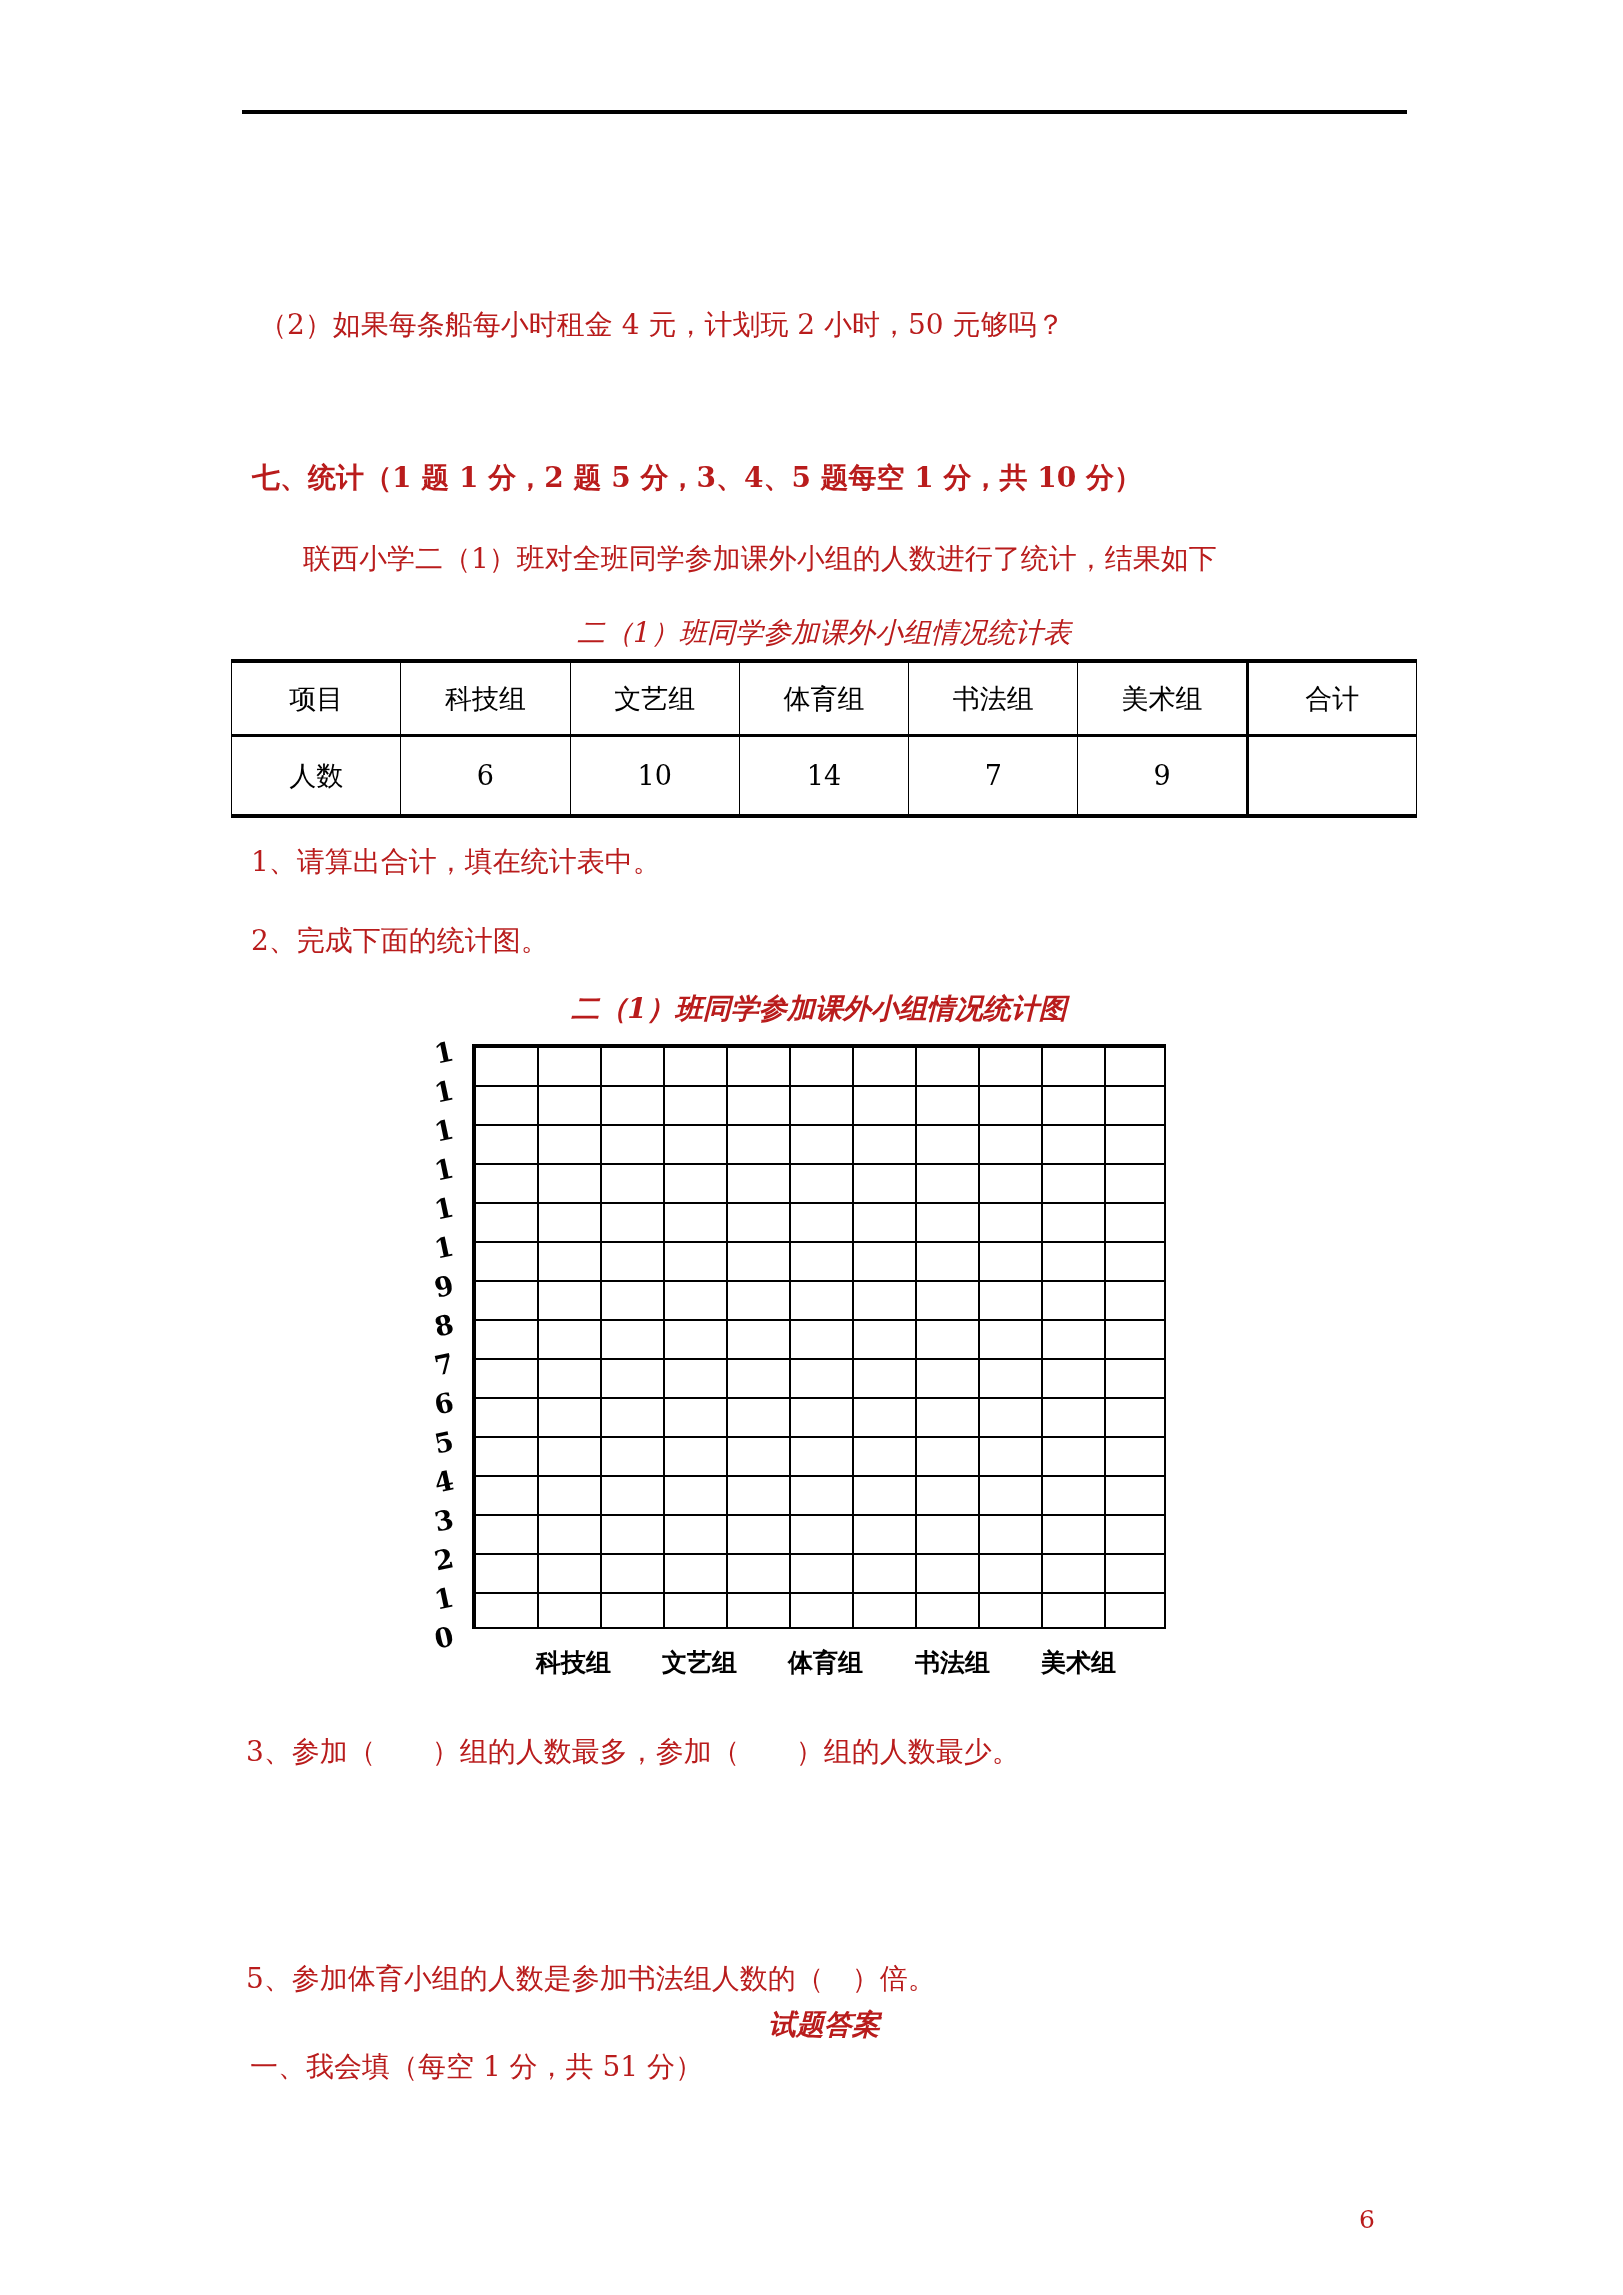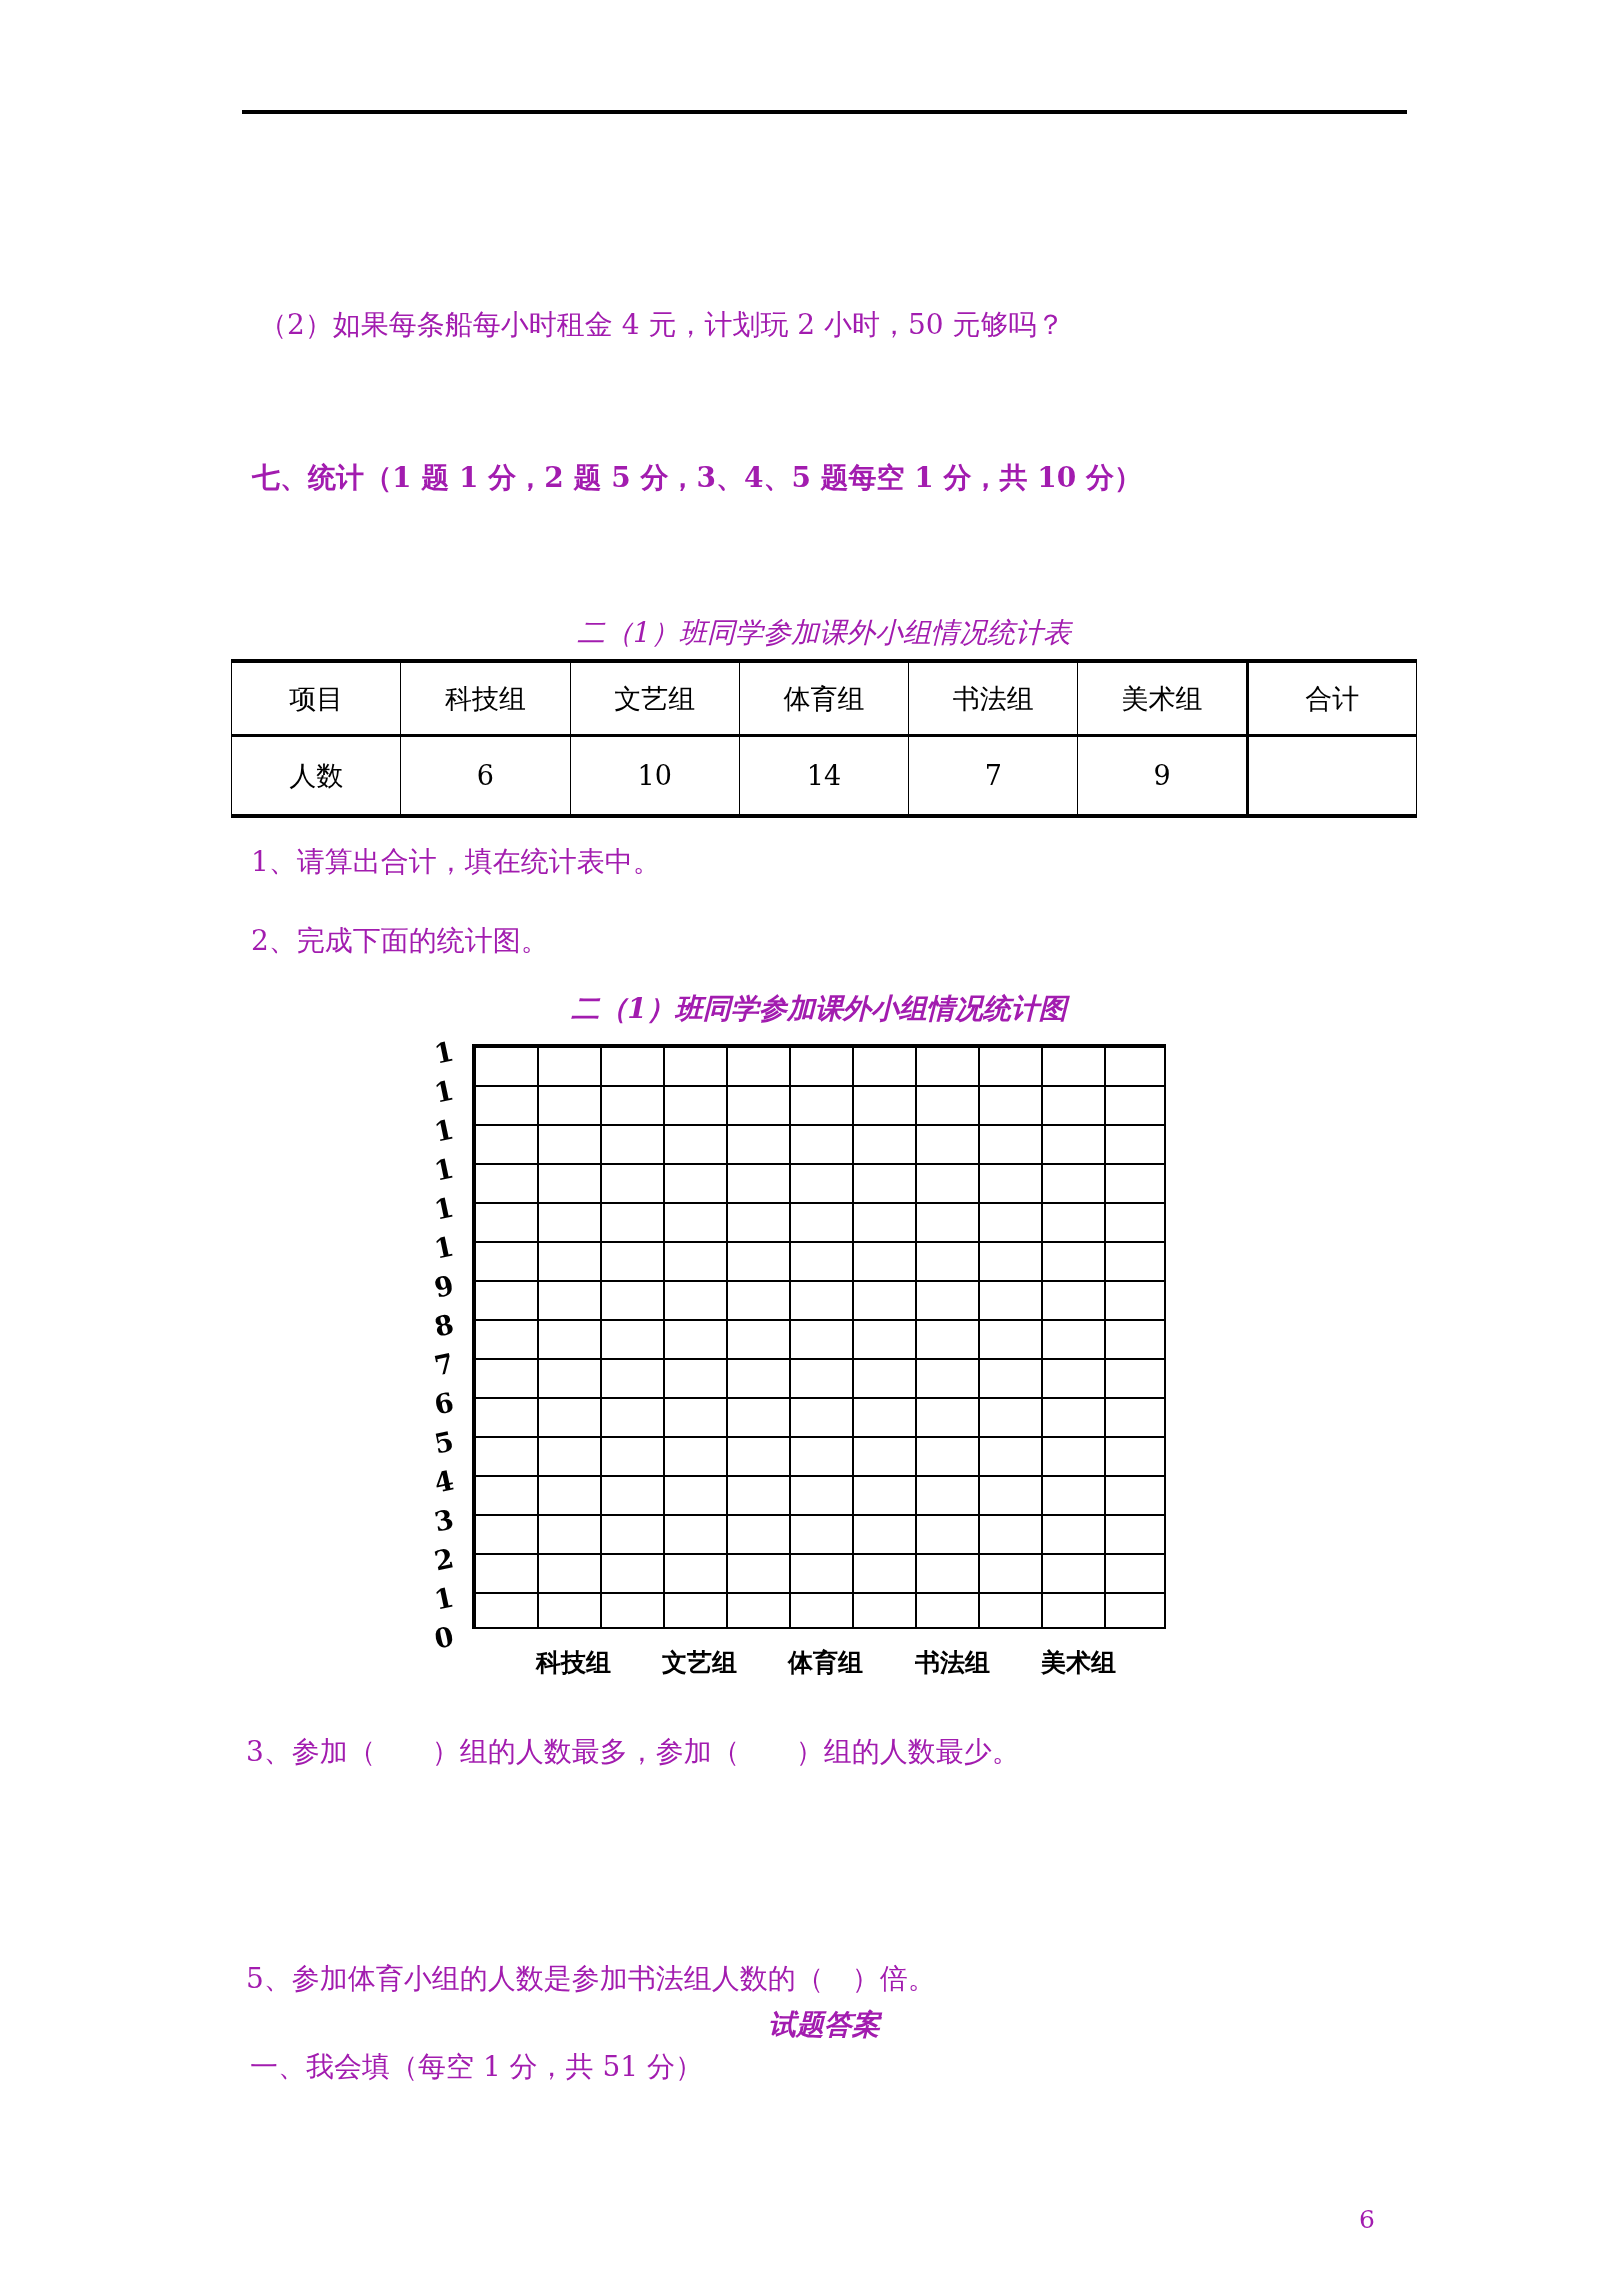--- a/index.html
+++ b/index.html
@@ -1,21 +1,21 @@
 <!DOCTYPE html>
 <html style="font-size:9px"><head>
 <meta charset="utf-8">
 <style>
   html,body{margin:0;padding:0;background:#888;}
   .page{
     position:relative;width:1623px;height:2295px;background:#ffffff;
     overflow:hidden;color:#000;
     font-family:"DejaVu Serif","Liberation Serif",serif;
   }
-  .t{position:absolute;white-space:nowrap;font-size:28px;line-height:33px;color:#a21caf;}
+  .t{position:absolute;white-space:nowrap;font-size:28px;line-height:33px;color:#b91c1c;}
   .bold{font-weight:bold;}
   .center{text-align:center;font-style:italic;}
   .hr-rule{position:absolute;left:242px;top:110px;width:1165px;height:3.9px;background:#000;}
   
   .stats{
     position:absolute;left:231px;top:659px;width:1186px;
     border-collapse:collapse;table-layout:fixed;
     font-size:27px;
   }
   .stats td{
@@ -51,20 +51,21 @@
 <body>
 
 <div class="page">
 
   <div class="hr-rule"></div>
 
   <div class="t" style="left:259px;top:308px">（2）如果每条船每小时租金 4 元，计划玩 2 小时，50 元够吗？</div>
 
   <div class="t bold" style="left:252px;top:461px">七、统计（1 题 1 分，2 题 5 分，3、4、5 题每空 1 分，共 10 分）</div>
 
+  <div class="t" style="left:303px;top:542px">联西小学二（1）班对全班同学参加课外小组的人数进行了统计，结果如下</div>
 
   <div class="t center" style="left:231px;top:616px;width:1186px">二（1）班同学参加课外小组情况统计表</div>
 
   <table class="stats">
     <tbody>
       <tr class="hdr">
         <td>项目</td>
         <td>科技组</td>
         <td>文艺组</td>
         <td>体育组</td>

